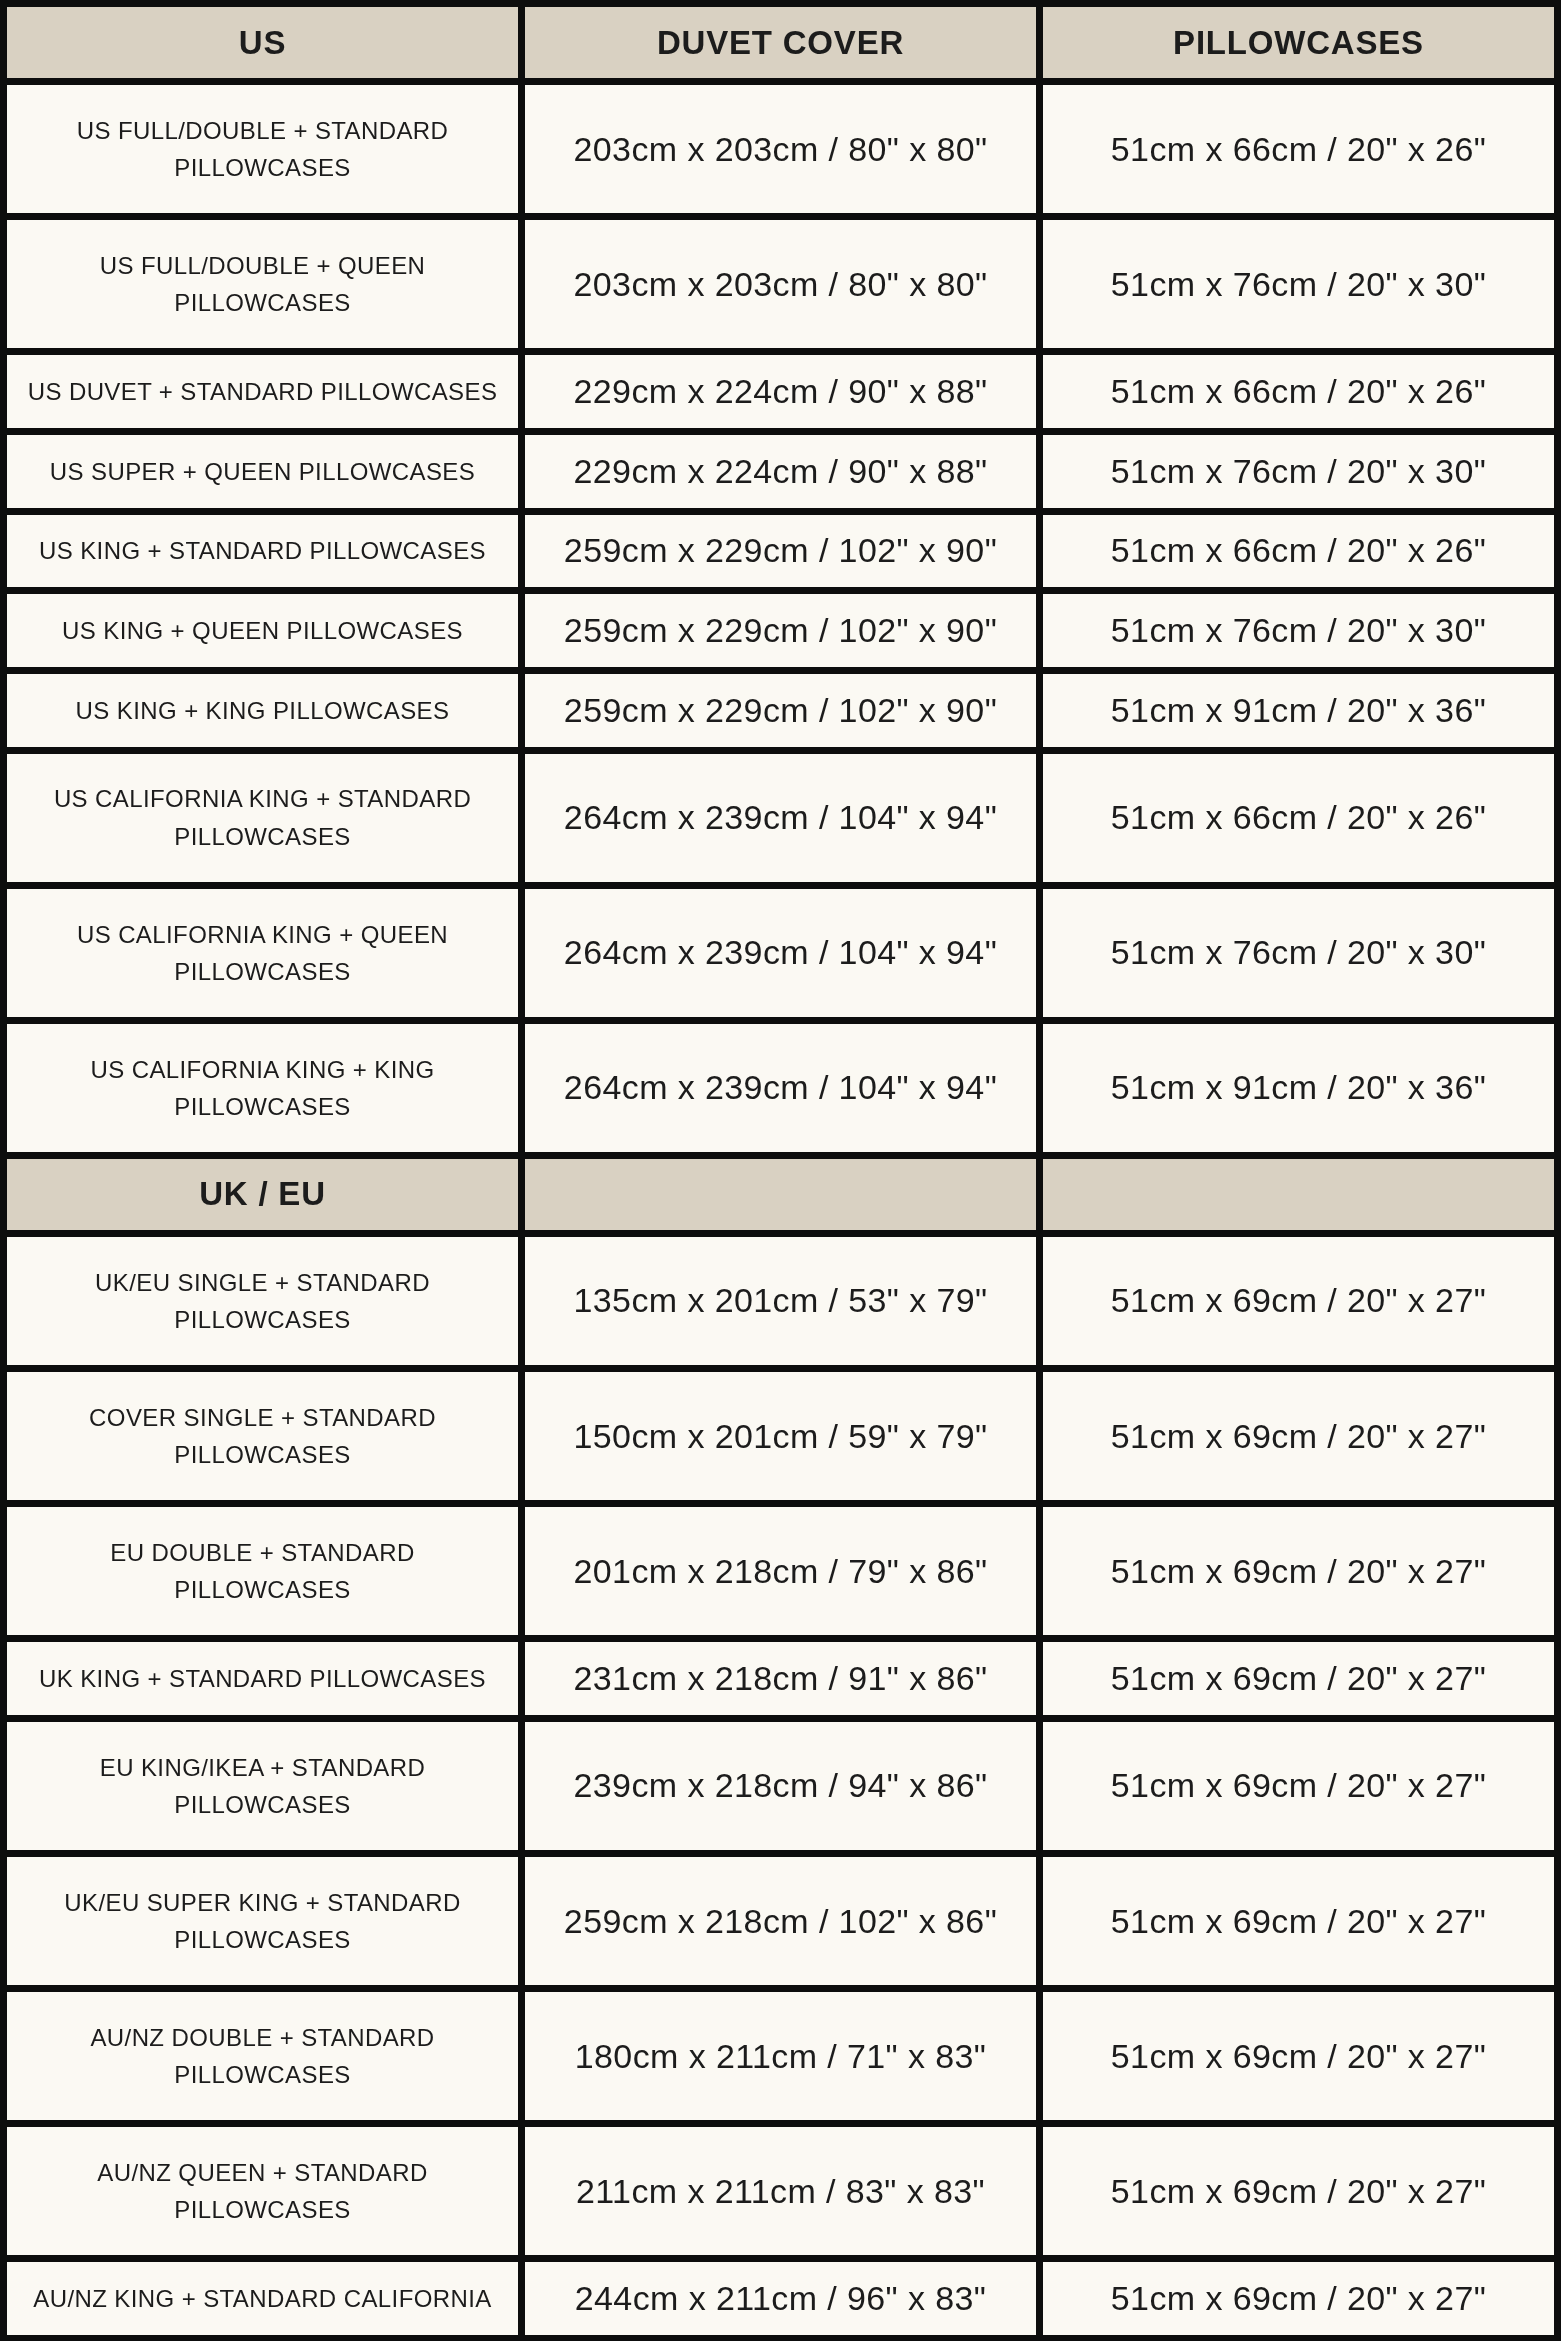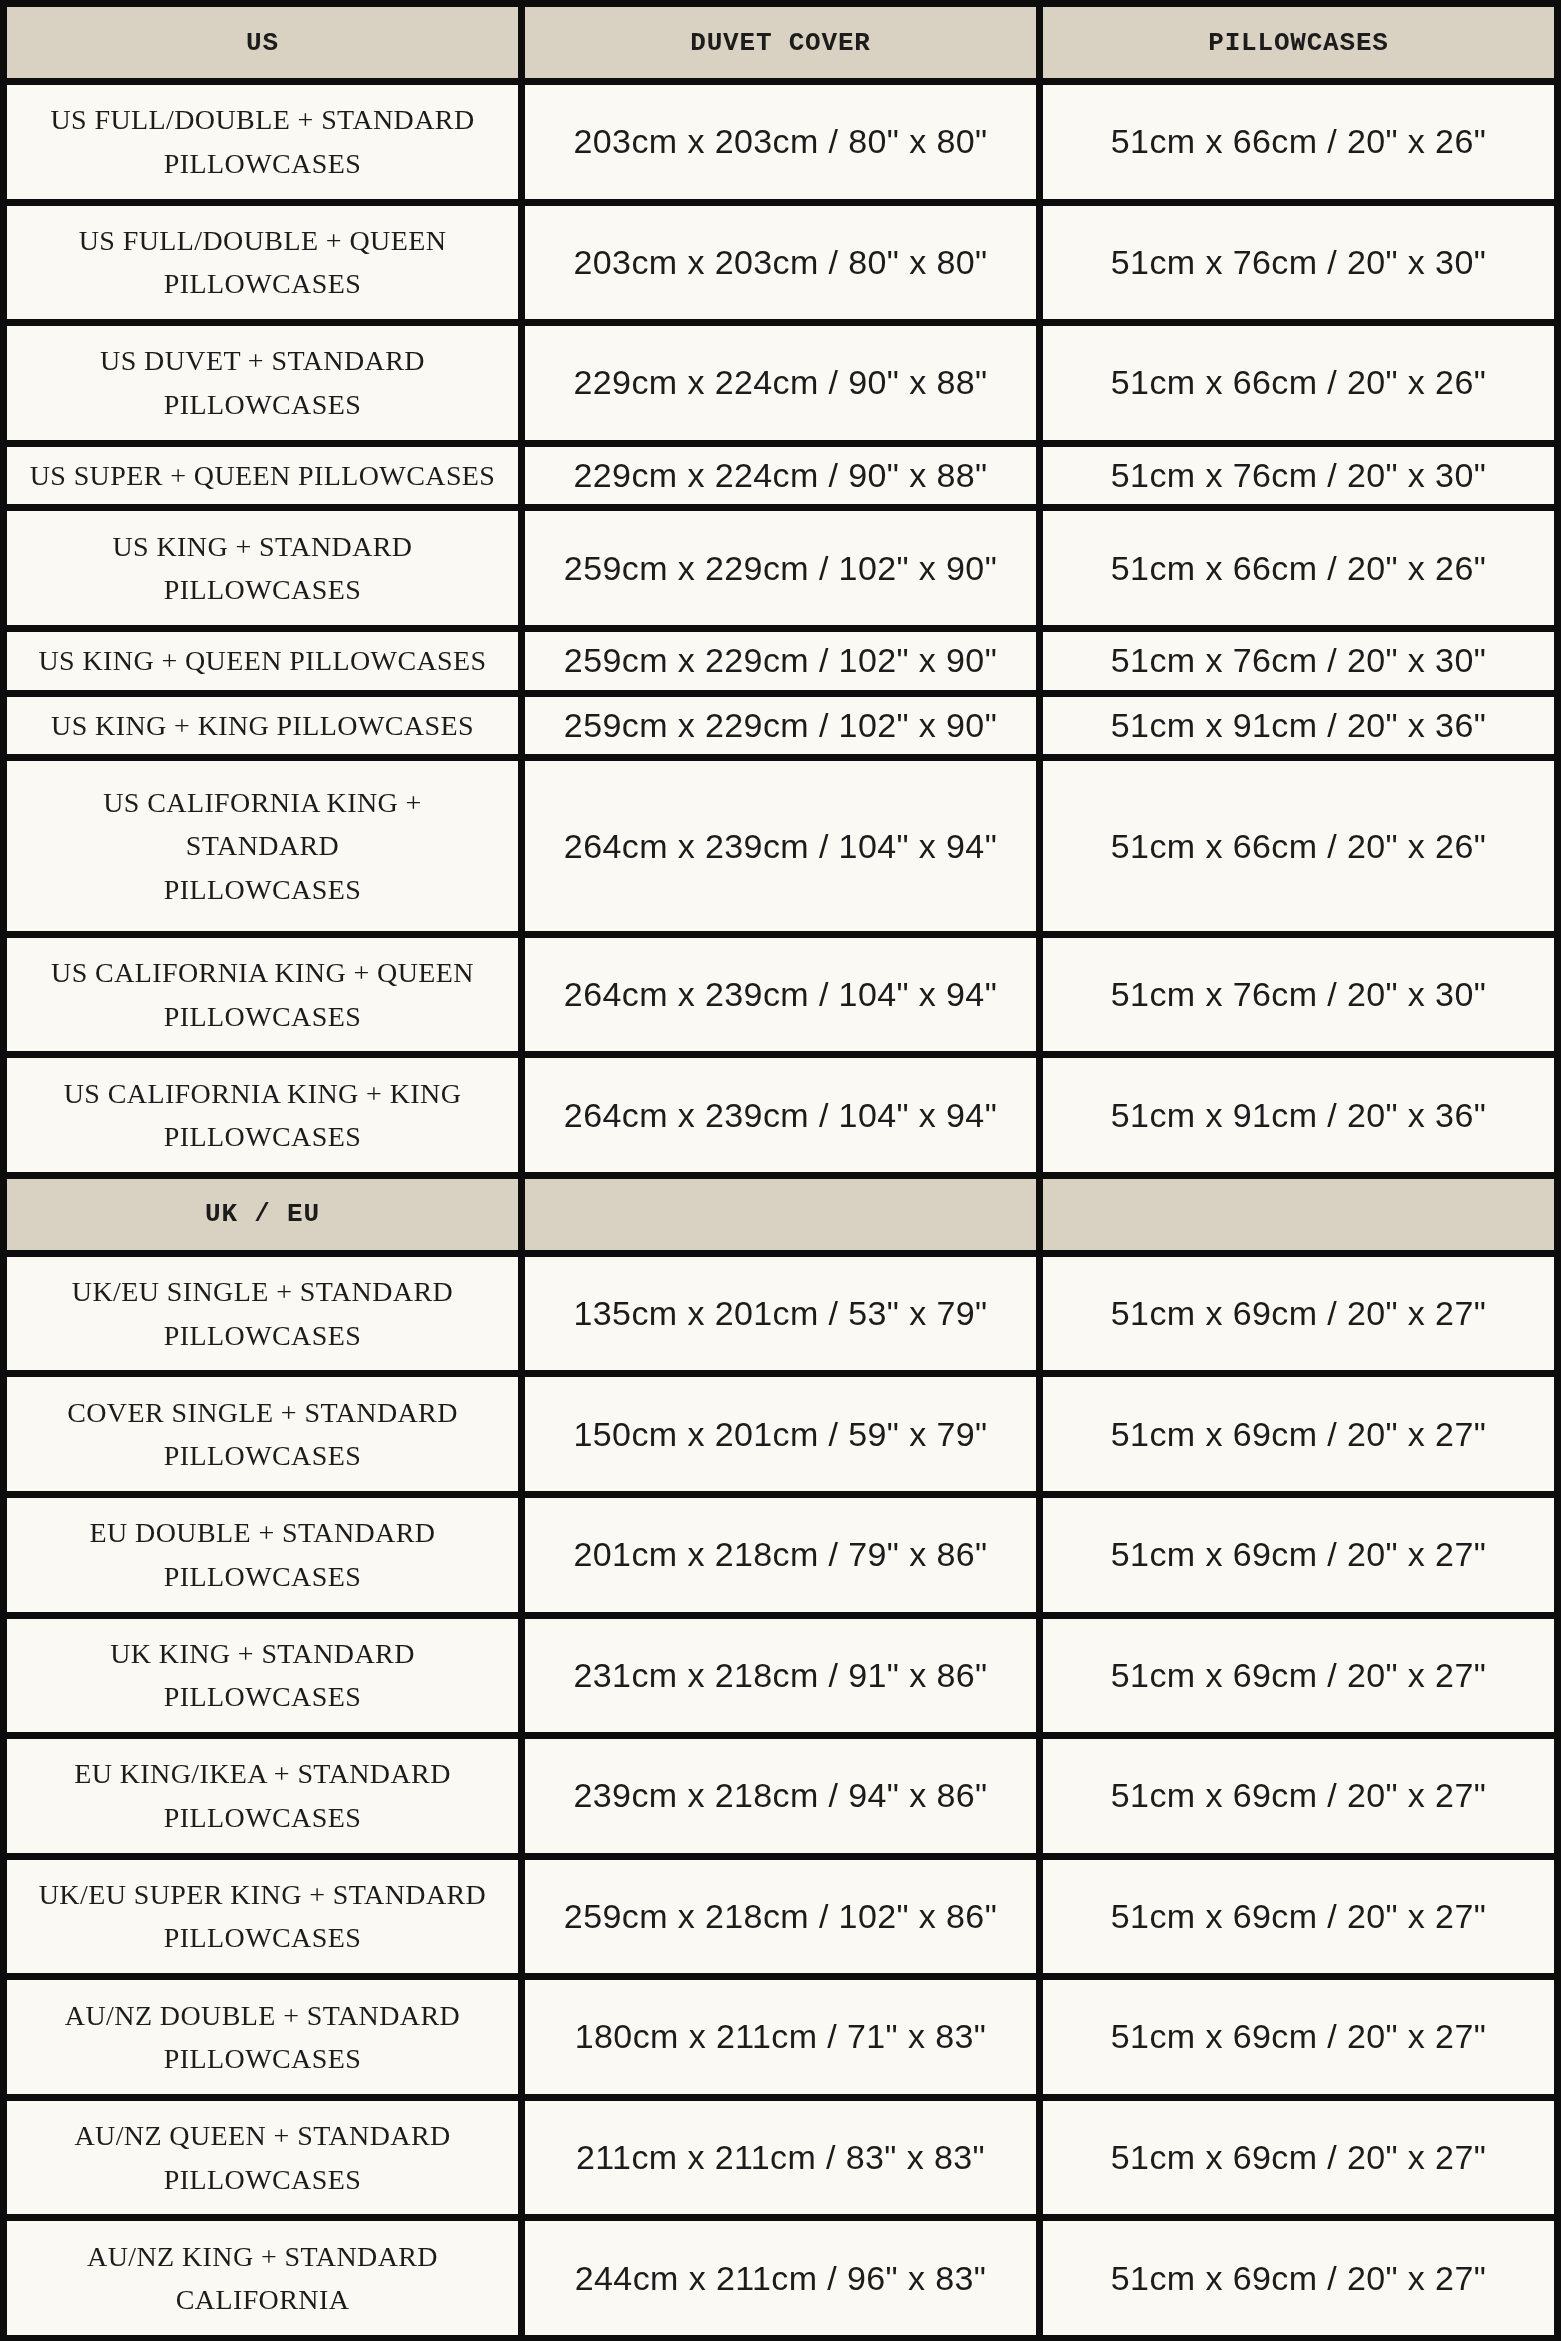--- a/index.html
+++ b/index.html
@@ -24,32 +24,30 @@
     border: 7.8px solid var(--grid, #0d0d0d);
     background: var(--row-bg, #fbf9f3);
     text-align: center;
     vertical-align: middle;
     overflow: hidden;
   }
   tr.head-row { height: 78px; }
   td.header-cell {
     background: var(--header-bg, #d9d1c2);
     font-weight: bold;
-    font-size: 26px;
+    font-size: 33px;
     letter-spacing: 0.8px;
     white-space: nowrap;
-    font-family: Liberation Mono, monospace;
   }
   td.label-cell {
-    font-size: 28px;
+    font-size: 24px;
     line-height: 1.55;
     letter-spacing: 0.4px;
     white-space: pre-line;
     padding: 0 19px;
-    font-family: Liberation Serif, serif;
   }
   td.value-cell {
     font-size: 34px;
     letter-spacing: 0.4px;
     white-space: nowrap;
   }
 </style>
 </head>
 <body style="--header-bg: #d9d1c2; --row-bg: #fbf9f3; --grid: #0d0d0d; --text: #1c1c1c;">
 

